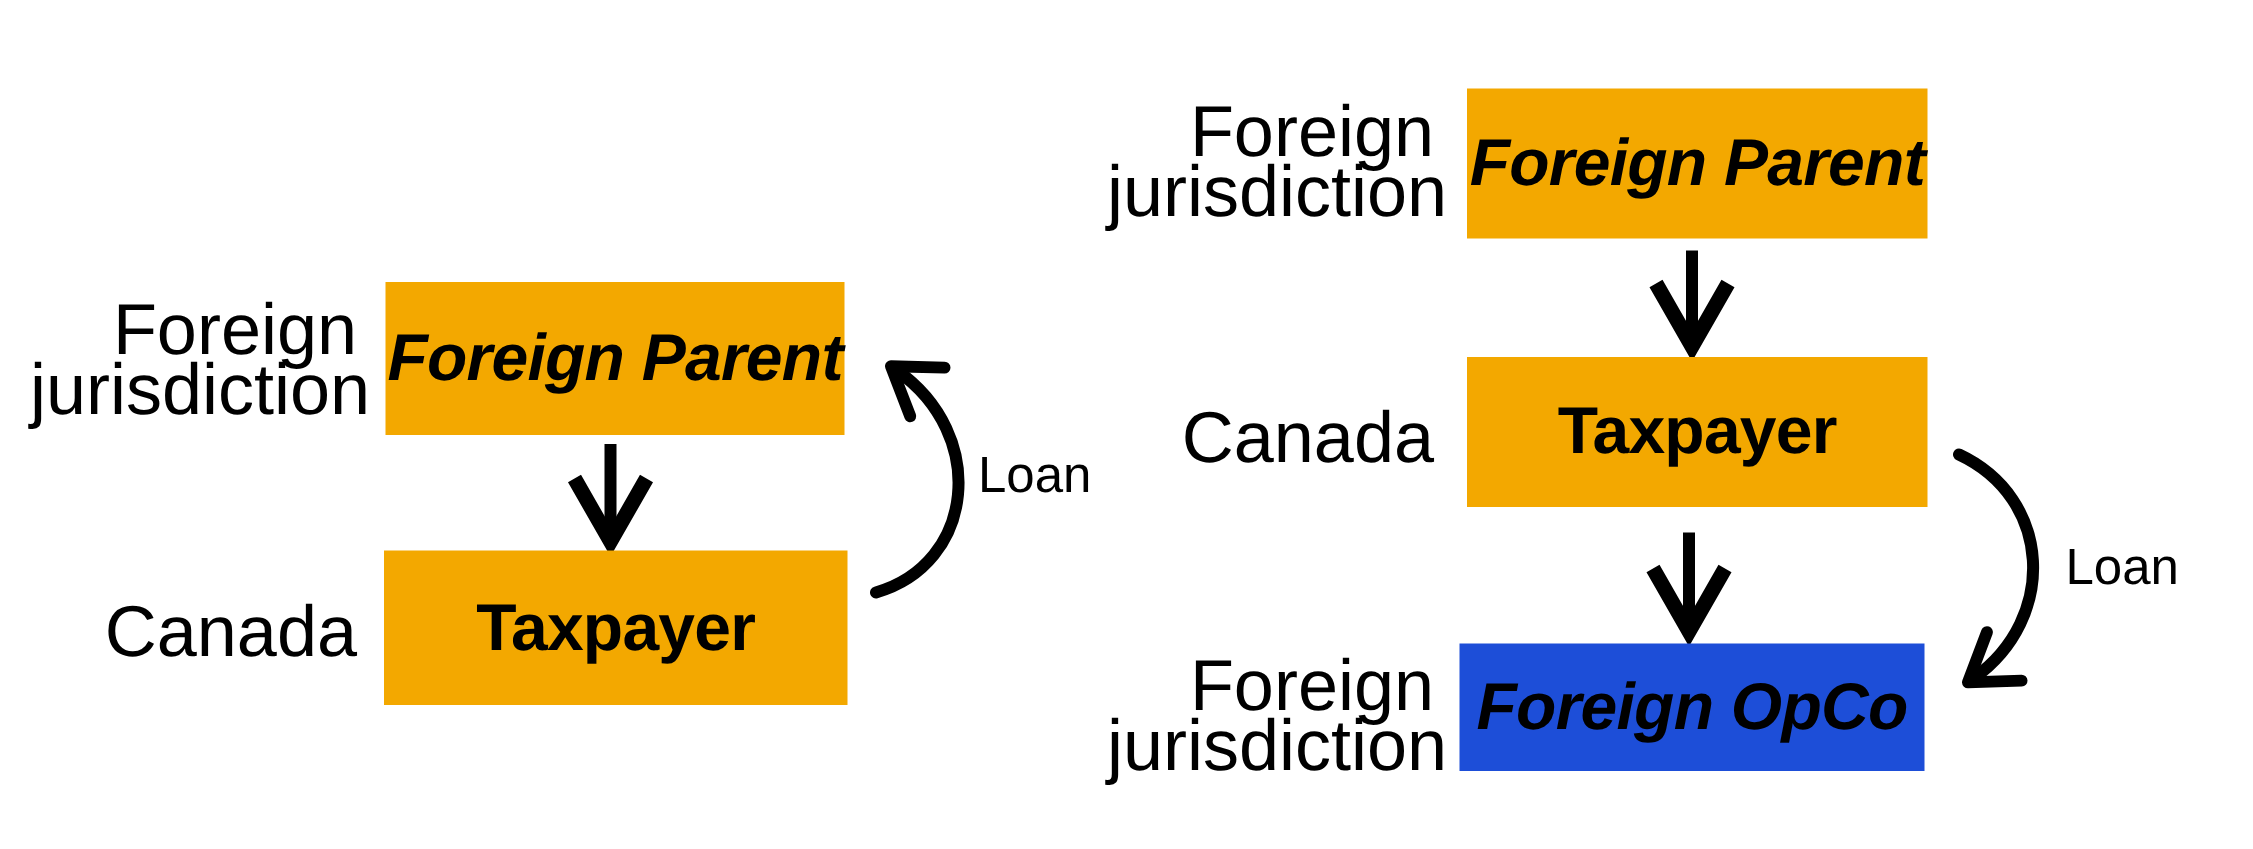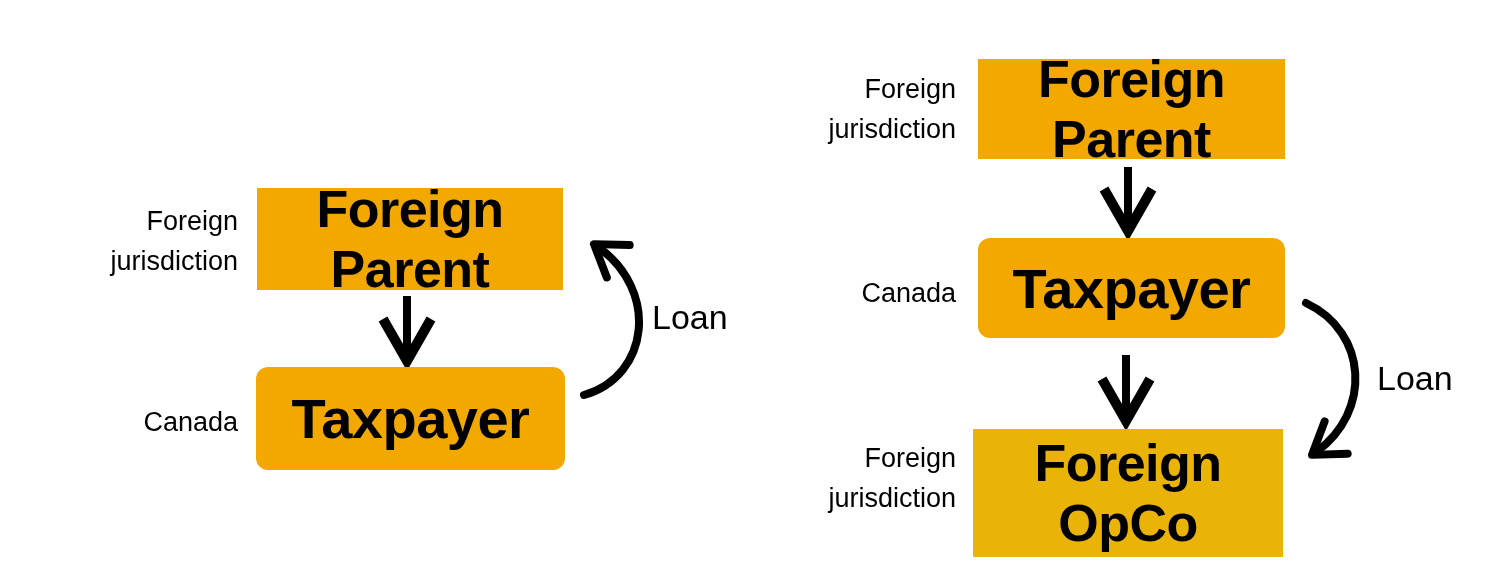--- a/index.html
+++ b/index.html
@@ -6,24 +6,24 @@
   .canvas{
     position:relative;width:1502px;height:566px;background:#ffffff;
     font-family:"Liberation Sans","DejaVu Sans",sans-serif;color:#000;overflow:hidden;
   }
   .arrows-layer{position:absolute;left:0;top:0;width:1502px;height:566px;pointer-events:none;}
   .ink-stroke{stroke:#000;fill:none;}
   .box{
     position:absolute;display:flex;align-items:center;justify-content:center;
     background:#F3A800;font-weight:bold;text-align:center;letter-spacing:-0.5px;
   }
-  .box.med{font-size:52px;}
-  .box.big{font-size:56px;border-radius:12px;}
+  .box.med{font-size:44px;font-style:italic;}
+  .box.big{font-size:44px;}
   .side-label{
-    position:absolute;text-align:right;font-size:27px;line-height:40px;font-weight:400;
+    position:absolute;text-align:right;font-size:48px;line-height:40px;font-weight:400;
   }
   .loan-label{position:absolute;font-size:34px;line-height:40px;font-weight:400;}
 </style>
 </head>
 <body>
 
 <div class="canvas" style="color: rgb(0, 0, 0);">
 
   <svg class="arrows-layer" viewBox="0 0 1502 566" xmlns="http://www.w3.org/2000/svg">
     <defs>
@@ -78,17 +78,17 @@
 
   <div class="side-label" style="left:738px;top:273px;width:218px;">Canada</div>
 
   <div class="box big" style="left: 978px; top: 238px; width: 307px; height: 100px; background-color: rgb(243, 168, 0);">Taxpayer</div>
 
   <div class="side-label" style="left:738px;top:438px;width:218px;">
     <div>Foreign</div>
     <div>jurisdiction</div>
   </div>
 
-  <div class="box med" style="left: 973px; top: 429px; width: 310px; height: 128px; background-color: #eab308;">Foreign OpCo</div>
+  <div class="box med" style="left: 973px; top: 429px; width: 310px; height: 85px; background-color: #1d4ed8;">Foreign OpCo</div>
 
   <div class="loan-label" style="left:1377px;top:358px;">Loan</div>
 
 </div>
 
 </body></html>

